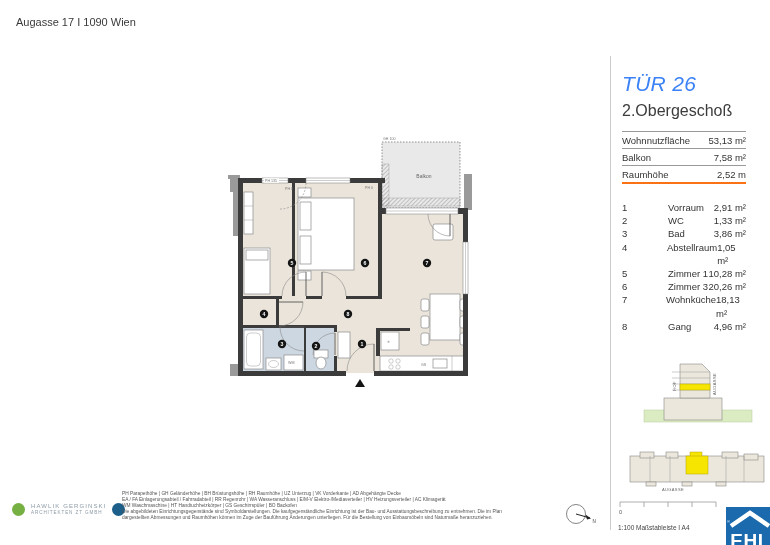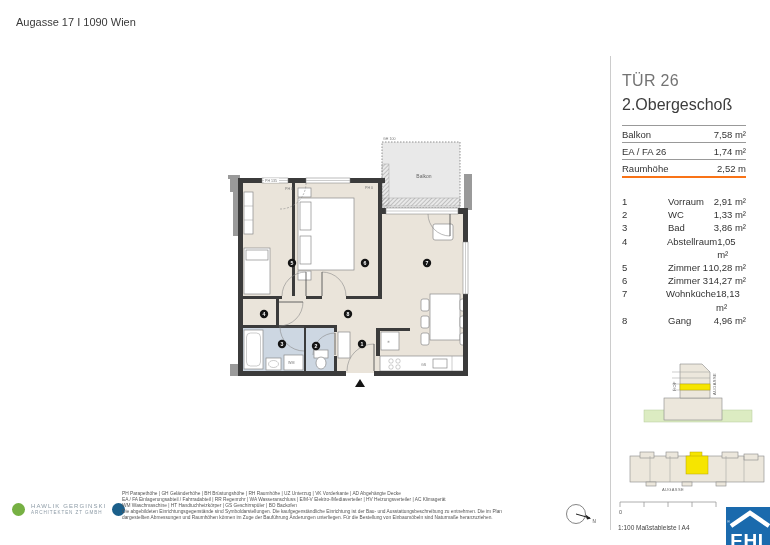--- a/index.html
+++ b/index.html
@@ -6,21 +6,21 @@
   html,body { width:770px; height:545px; }
   body { font-family: "Liberation Sans", sans-serif; background:#fff; position:relative; overflow:hidden; color:#333; }
   .page { position:absolute; inset:0; background:#fff; }
 
   .address { position:absolute; left:16px; top:16px; font-size:11px; color:#3a3a3a; }
 
   .divider { position:absolute; left:610px; top:56px; width:1px; height:474px; background:#ccc; }
 
   
   .panel { position:absolute; left:622px; top:72px; width:124px; }
-  .title { font-size:16px; color:#737373; letter-spacing:.3px; margin-bottom:7px; }
+  .title { font-size:21px; color:#3b82f6; letter-spacing:.3px; margin-bottom:7px;font-style:italic; }
   .sub { font-size:16px; color:#3c3c3c; line-height:15px; }
   .sumtable { margin-top:13px; }
   .srow { display:flex; justify-content:space-between; font-size:9.5px; color:#333; padding:3px 0 2px 0; border-top:1px solid #999; }
   .srow:last-child { border-bottom:2px solid #f97316; }
   .roomlist { margin-top:17px; }
   .rrow { display:flex; font-size:9.5px; color:#333; line-height:13.2px; }
   .rnum { width:10px; }
   .rname { flex:1;margin-left:36px; }
   .rval { }
 
@@ -250,26 +250,26 @@
 
     <polygon points="127,253 137,253 132,245" fill="#141414"></polygon>
   </svg>
 
   <div class="panel">
     <div class="title">TÜR 26</div>
     <div class="sub">2.Obergeschoß</div>
 
     <div class="sumtable">
       <div class="srow">
+          <span>Wohnnutzfläche</span>
+          <span>53,13 m²</span>
+        </div>
+      <div class="srow">
           <span>Balkon</span>
           <span>7,58 m²</span>
-        </div>
-      <div class="srow">
-          <span>EA / FA 26</span>
-          <span>1,74 m²</span>
         </div>
       <div class="srow">
           <span>Raumhöhe</span>
           <span>2,52 m</span>
         </div>
     </div>
 
     <div class="roomlist">
       <div class="rrow">
           <span class="rnum">1</span>
@@ -292,21 +292,21 @@
           <span class="rval">1,05 m²</span>
         </div>
       <div class="rrow">
           <span class="rnum">5</span>
           <span class="rname">Zimmer 1</span>
           <span class="rval">10,28 m²</span>
         </div>
       <div class="rrow">
           <span class="rnum">6</span>
           <span class="rname">Zimmer 3</span>
-          <span class="rval">14,27 m²</span>
+          <span class="rval">20,26 m²</span>
         </div>
       <div class="rrow">
           <span class="rnum">7</span>
           <span class="rname">Wohnküche</span>
           <span class="rval">18,13 m²</span>
         </div>
       <div class="rrow">
           <span class="rnum">8</span>
           <span class="rname">Gang</span>
           <span class="rval">4,96 m²</span>

